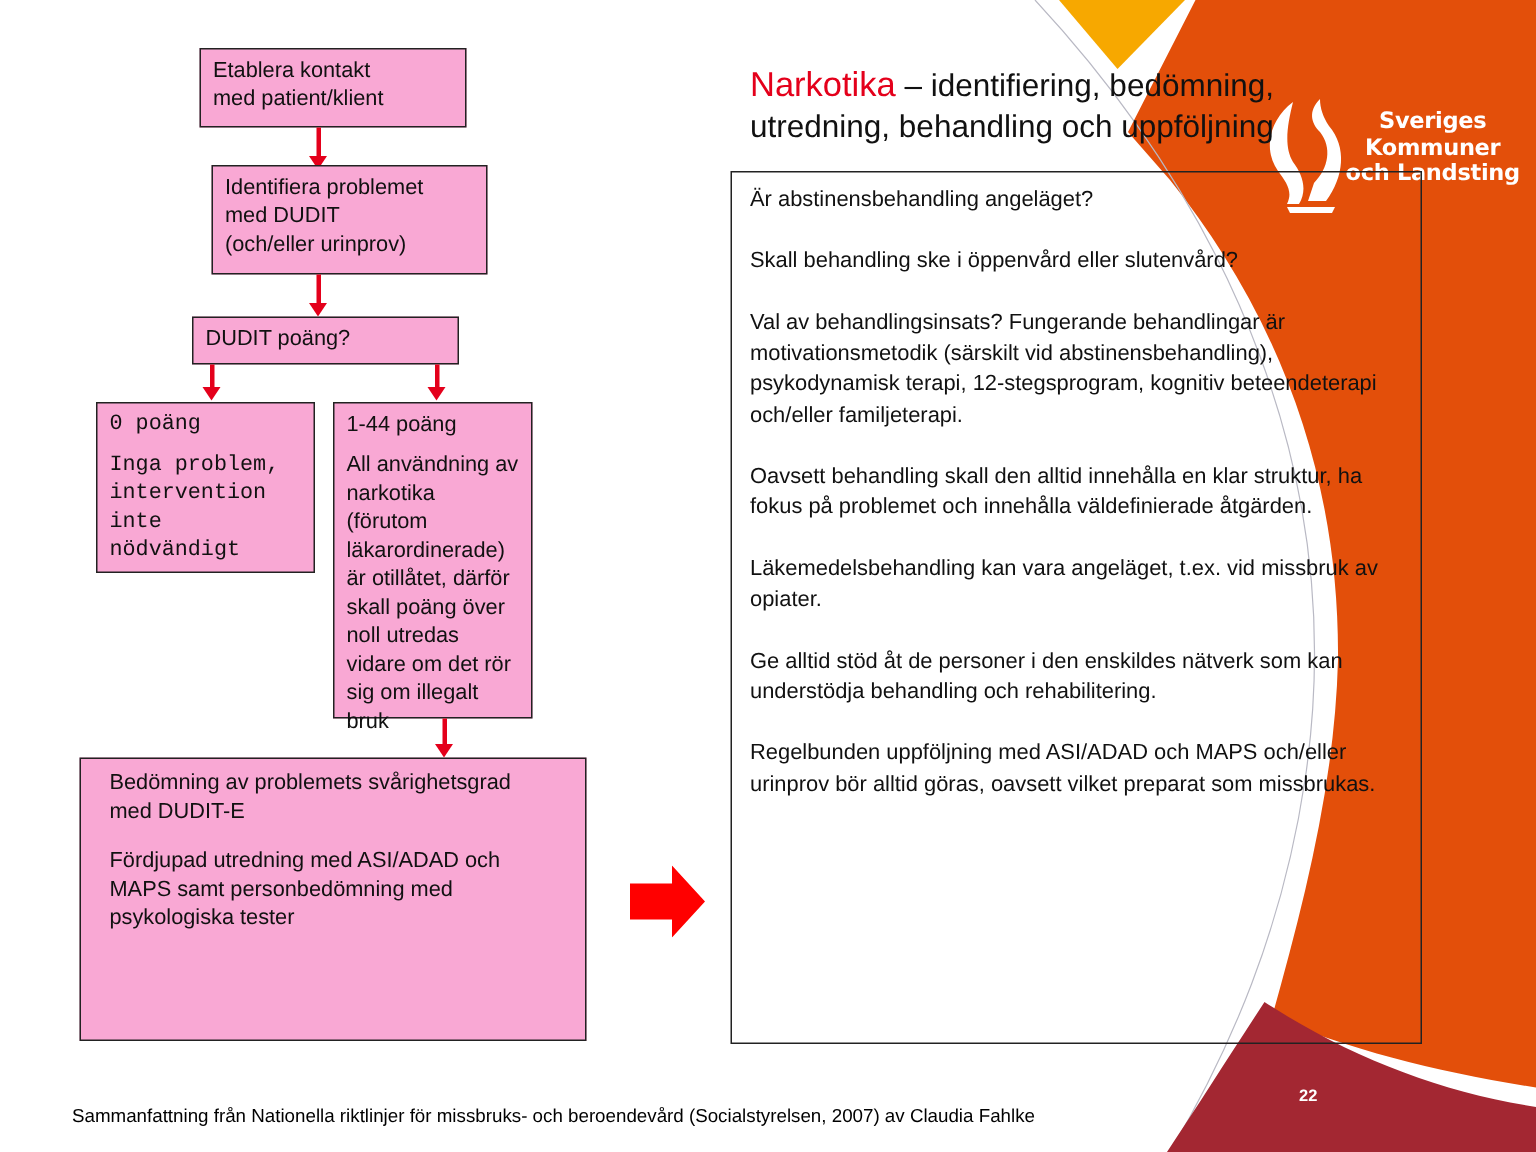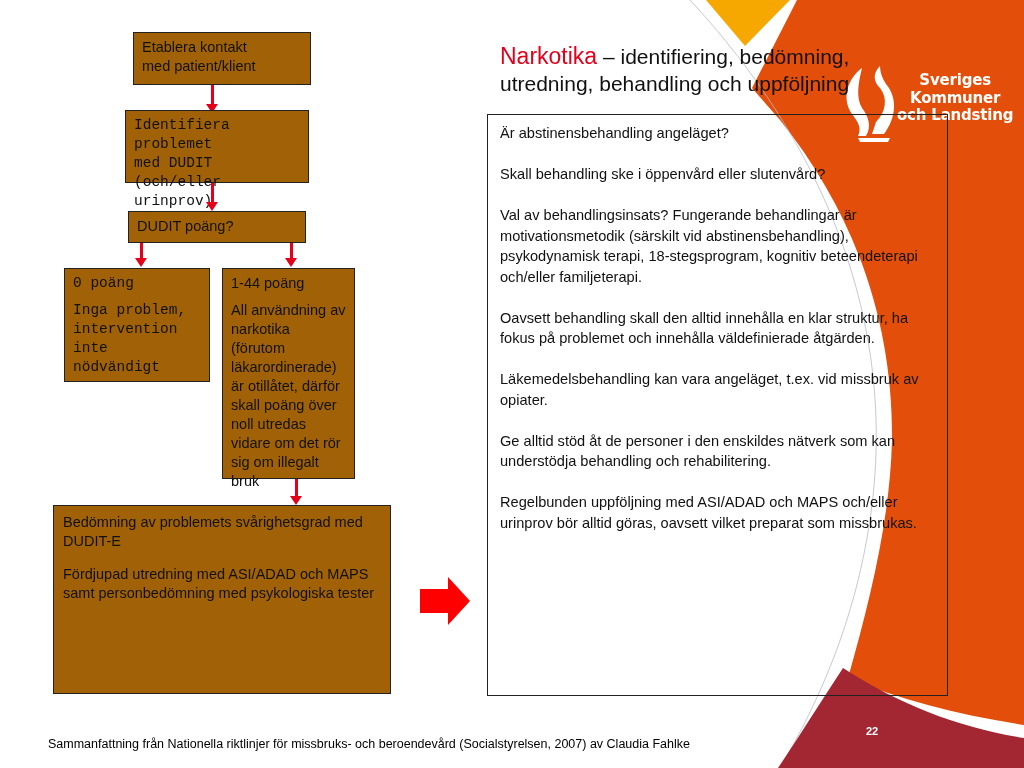--- a/index.html
+++ b/index.html
@@ -4,21 +4,21 @@
   <style>
     html, body { margin: 0; padding: 0; }
     body {
       width: 1024px; height: 768px; position: relative; overflow: hidden;
       background: #ffffff;
       font-family: "Liberation Sans", sans-serif;
       color: #111;
     }
     .bg-svg { position: absolute; left: 0; top: 0; width: 1024px; height: 768px; z-index: 0; }
     .box {
-      position: absolute; background: #a16207; border: 1.5px solid #222;
+      position: absolute; background: #f9a8d4; border: 1.5px solid #222;
       box-sizing: border-box; font-size: 14.5px; line-height: 19px;
       padding: 5px 8px; z-index: 2;
     }
     .box p { margin: 0; }
     .box p + p { margin-top: 8px; }
     .arrow-v { position: absolute; width: 3px; background: #e4001b; z-index: 2; }
     .arrow-v::after {
       content: ""; position: absolute; left: -5px; bottom: -7px;
       border-left: 6.5px solid transparent; border-right: 6.5px solid transparent;
       border-top: 9px solid #e4001b;
@@ -80,21 +80,21 @@
   <div>Kommuner</div>
   <div>och Landsting</div>
 </div>
 
 <div class="box" style="left:133px; top:32px; width:178px; height:53px;">
   <div>Etablera kontakt</div>
   <div>med patient/klient</div>
 </div>
 <div class="arrow-v" style="left:211px; top:85px; height:21px;"></div>
 
-<div class="box" style="left:125px; top:110px; width:184px; height:73px;font-family:Liberation Mono, monospace;">
+<div class="box" style="left:141px; top:110px; width:184px; height:73px;">
   <div>Identifiera problemet</div>
   <div>med DUDIT</div>
   <div>(och/eller urinprov)</div>
 </div>
 <div class="arrow-v" style="left:211px; top:183px; height:21px;"></div>
 
 <div class="box" style="left:128px; top:211px; width:178px; height:32px;">
   <div>DUDIT poäng?</div>
 </div>
 <div class="arrow-v" style="left:140px; top:243px; height:17px;"></div>
@@ -104,33 +104,33 @@
   <p>0 poäng</p>
   <p>Inga problem, intervention inte nödvändigt</p>
 </div>
 
 <div class="box" style="left:222px; top:268px; width:133px; height:211px;">
   <p>1-44 poäng</p>
   <p>All användning av narkotika (förutom läkarordinerade) är otillåtet, därför skall poäng över noll utredas vidare om det rör sig om illegalt bruk</p>
 </div>
 <div class="arrow-v" style="left:295px; top:479px; height:19px;"></div>
 
-<div class="box" style="left:53px; top:505px; width:338px; height:189px; padding:7px 9px;">
+<div class="box" style="left:53px; top:505px; width:338px; height:189px; padding:7px 19px;">
   <p>Bedömning av problemets svårighetsgrad med DUDIT-E</p>
   <p style="margin-top:14px;">Fördjupad utredning med ASI/ADAD och MAPS samt personbedömning med psykologiska tester</p>
 </div>
 
 <svg class="big-arrow" width="52" height="48" viewBox="0 0 52 48">
   <polygon points="0,12 28,12 28,0 50,24 28,48 28,36 0,36" fill="#ff0000"></polygon>
 </svg>
 
 <div class="right-box">
   <p>Är abstinensbehandling angeläget?</p>
   <p>Skall behandling ske i öppenvård eller slutenvård?</p>
-  <p>Val av behandlingsinsats? Fungerande behandlingar är motivationsmetodik (särskilt vid abstinensbehandling), psykodynamisk terapi, 18-stegsprogram, kognitiv beteendeterapi och/eller familjeterapi.</p>
+  <p>Val av behandlingsinsats? Fungerande behandlingar är motivationsmetodik (särskilt vid abstinensbehandling), psykodynamisk terapi, 12-stegsprogram, kognitiv beteendeterapi och/eller familjeterapi.</p>
   <p>Oavsett behandling skall den alltid innehålla en klar struktur, ha fokus på problemet och innehålla väldefinierade åtgärden.</p>
   <p>Läkemedelsbehandling kan vara angeläget, t.ex. vid missbruk av opiater.</p>
   <p>Ge alltid stöd åt de personer i den enskildes nätverk som kan understödja behandling och rehabilitering.</p>
   <p style="margin-bottom:0;">Regelbunden uppföljning med ASI/ADAD och MAPS och/eller urinprov bör alltid göras, oavsett vilket preparat som missbrukas.</p>
 </div>
 
 <div class="footer">Sammanfattning från Nationella riktlinjer för missbruks- och beroendevård (Socialstyrelsen, 2007) av Claudia Fahlke</div>
 <div class="page-num">22</div>
 
 </body></html>

